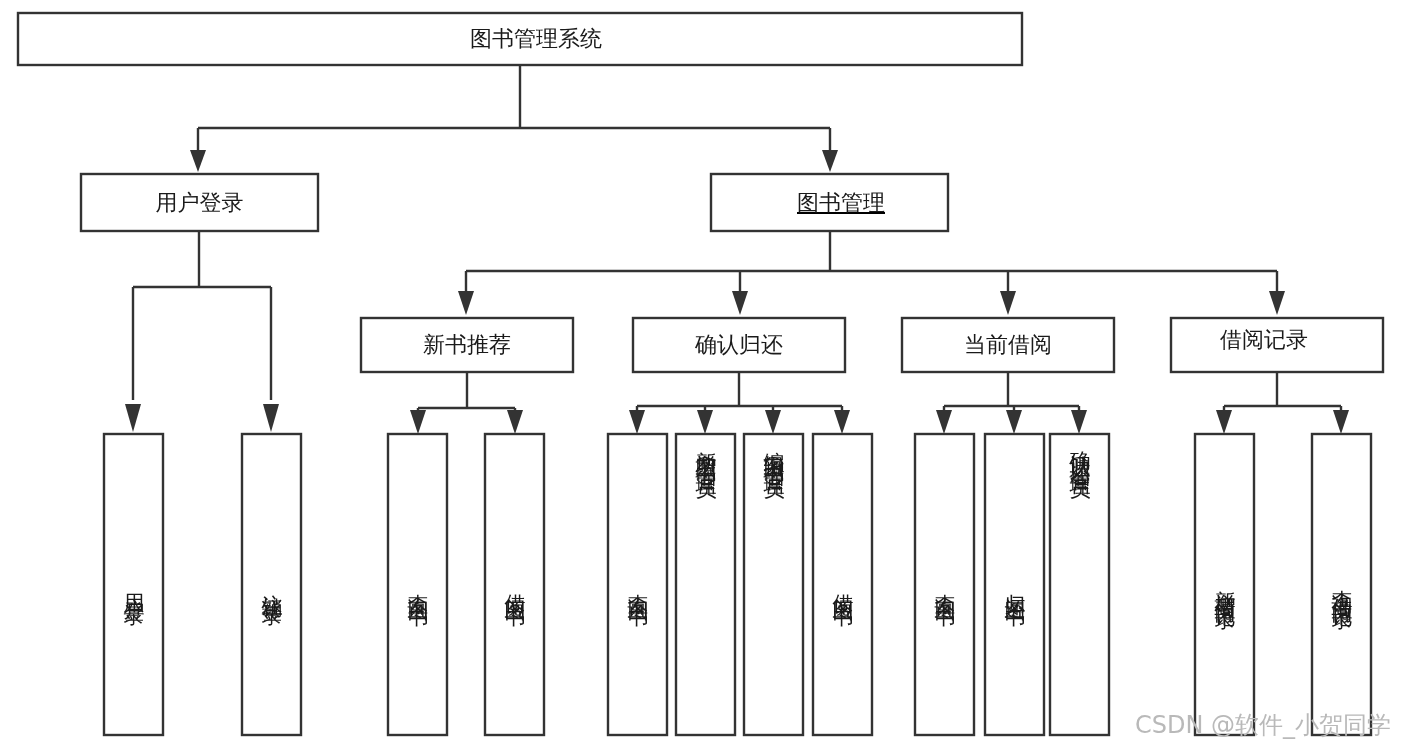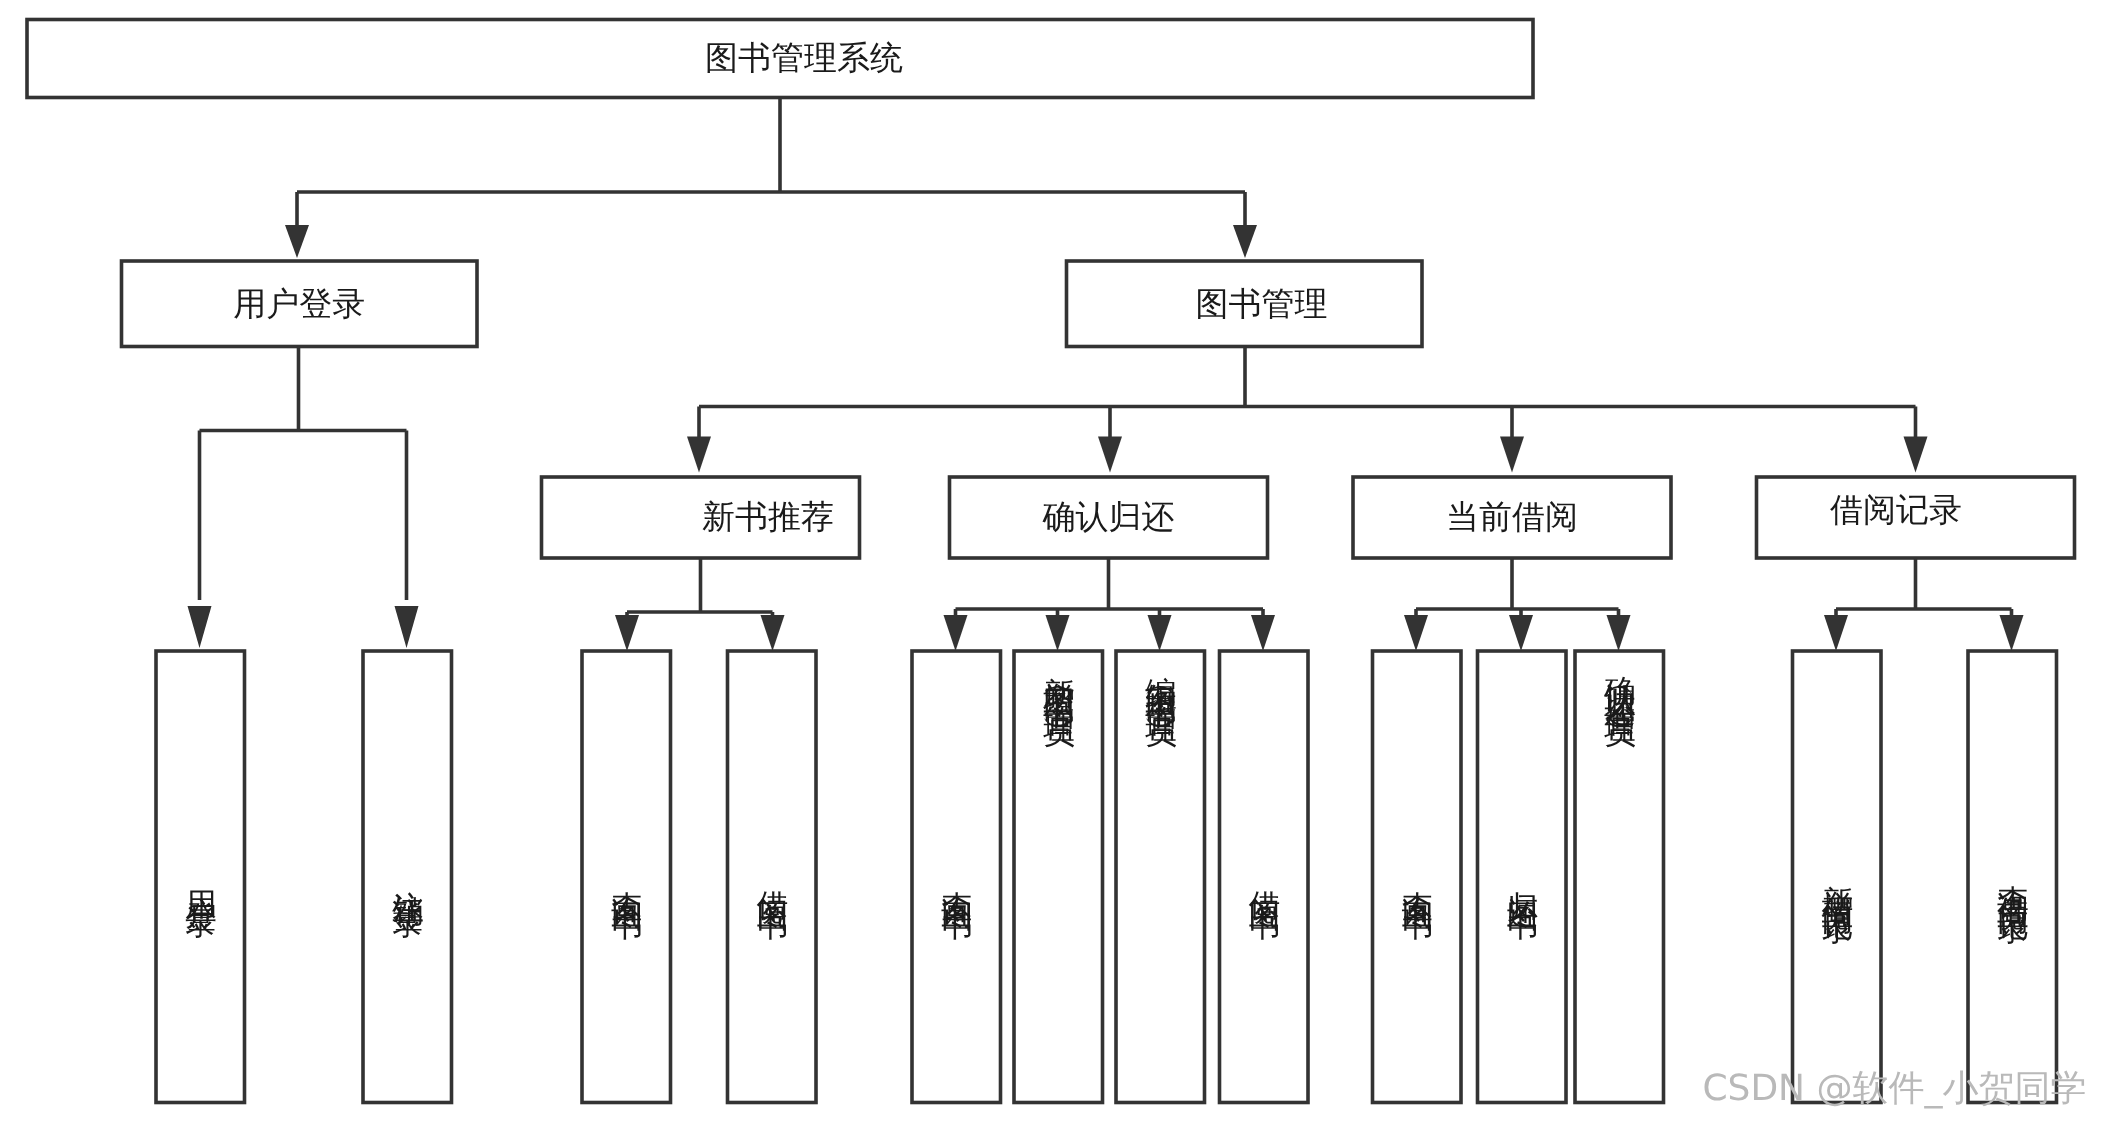--- a/index.html
+++ b/index.html
@@ -175,25 +175,25 @@
 
   </svg>
 
   <div class="hlabel-wrap" style="left:18px; top:13px; width:1004px; height:52px;margin-left:16px;">
     <span class="hlabel-text">图书管理系统</span>
   </div>
 
   <div class="hlabel-wrap" style="left:81px; top:174px; width:237px; height:57px;">
     <span class="hlabel-text">用户登录</span>
   </div>
-  <div class="hlabel-wrap" style="left:711px; top:174px; width:260px; height:57px;">
+  <div class="hlabel-wrap" style="left:711px; top:174px; width:260px; height:57px;text-decoration:underline;">
     <span class="hlabel-text">图书管理</span>
   </div>
 
-  <div class="hlabel-wrap" style="left:361px; top:318px; width:212px; height:54px;margin-left:45px;">
+  <div class="hlabel-wrap" style="left:361px; top:318px; width:212px; height:54px;">
     <span class="hlabel-text">新书推荐</span>
   </div>
   <div class="hlabel-wrap" style="left:633px; top:318px; width:212px; height:54px;">
     <span class="hlabel-text">确认归还</span>
   </div>
   <div class="hlabel-wrap" style="left:902px; top:318px; width:212px; height:54px;border-radius:25px;">
     <span class="hlabel-text">当前借阅</span>
   </div>
   <div class="hlabel-wrap" style="left:1138px; top:318px; width:212px; height:43px;padding-left:20px;">
     <span class="hlabel-text">借阅记录</span>

